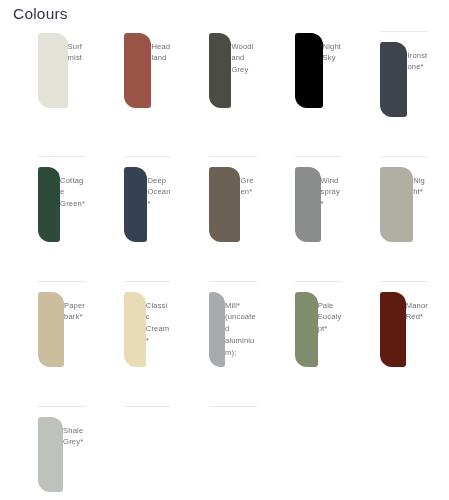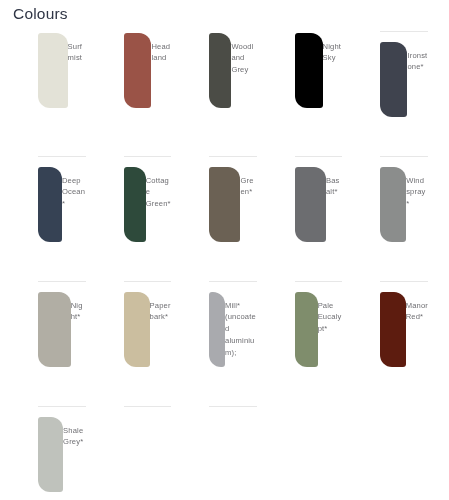--- a/index.html
+++ b/index.html
@@ -91,46 +91,46 @@
       </div>
       <div class="swatch-cell row-first">
         <div class="swatch-chip" style="background: rgb(0, 0, 0);"></div>
         <div class="swatch-label">Night Sky</div>
       </div>
       <div class="swatch-cell">
         <div class="swatch-chip" style="background: rgb(63, 67, 78);"></div>
         <div class="swatch-label">Ironstone*</div>
       </div>
       <div class="swatch-cell">
+        <div class="swatch-chip" style="background: rgb(46, 74, 59);"></div>
+        <div class="swatch-label">Cottage Green*</div>
+      </div>
+      <div class="swatch-cell">
         <div class="swatch-chip" style="background: rgb(54, 66, 84);"></div>
         <div class="swatch-label">Deep Ocean*</div>
       </div>
       <div class="swatch-cell">
-        <div class="swatch-chip" style="background: rgb(46, 74, 59);"></div>
-        <div class="swatch-label">Cottage Green*</div>
-      </div>
-      <div class="swatch-cell">
         <div class="swatch-chip" style="background: rgb(107, 97, 84);"></div>
         <div class="swatch-label">Green*</div>
-      </div>
-      <div class="swatch-cell">
-        <div class="swatch-chip" style="background: rgb(108, 109, 112);"></div>
-        <div class="swatch-label">Basalt*</div>
       </div>
       <div class="swatch-cell">
         <div class="swatch-chip" style="background: rgb(139, 141, 140);"></div>
         <div class="swatch-label">Windspray*</div>
       </div>
       <div class="swatch-cell">
         <div class="swatch-chip" style="background: rgb(177, 174, 164);"></div>
         <div class="swatch-label">Night*</div>
       </div>
       <div class="swatch-cell">
         <div class="swatch-chip" style="background: rgb(203, 190, 159);"></div>
         <div class="swatch-label">Paperbark*</div>
+      </div>
+      <div class="swatch-cell">
+        <div class="swatch-chip" style="background: rgb(232, 219, 182);"></div>
+        <div class="swatch-label">Classic Cream*</div>
       </div>
       <div class="swatch-cell">
         <div class="swatch-chip" style="background: rgb(169, 170, 174);"></div>
         <div class="swatch-label">Mill* (uncoated aluminium);</div>
       </div>
       <div class="swatch-cell">
         <div class="swatch-chip" style="background: rgb(127, 141, 108);"></div>
         <div class="swatch-label">Pale Eucalypt*</div>
       </div>
       <div class="swatch-cell">

